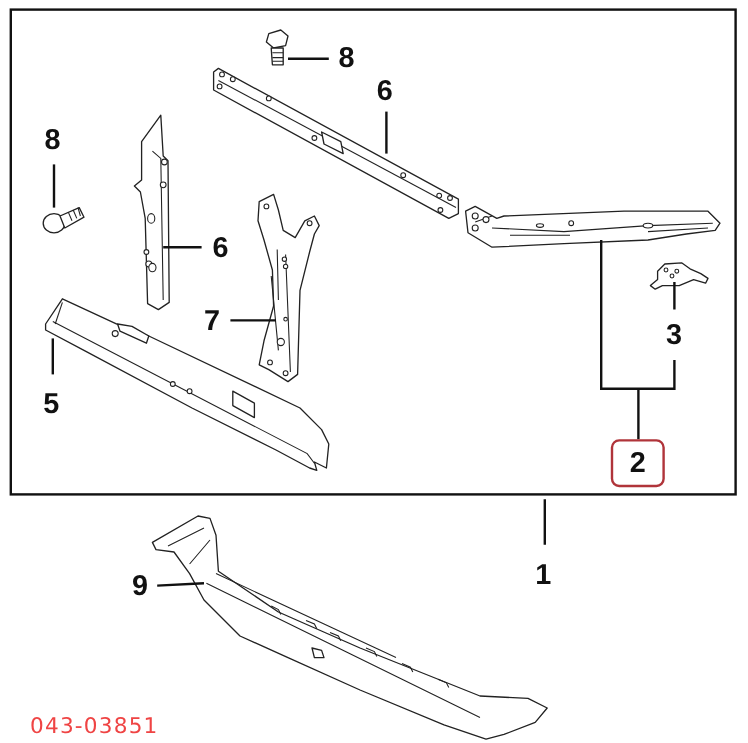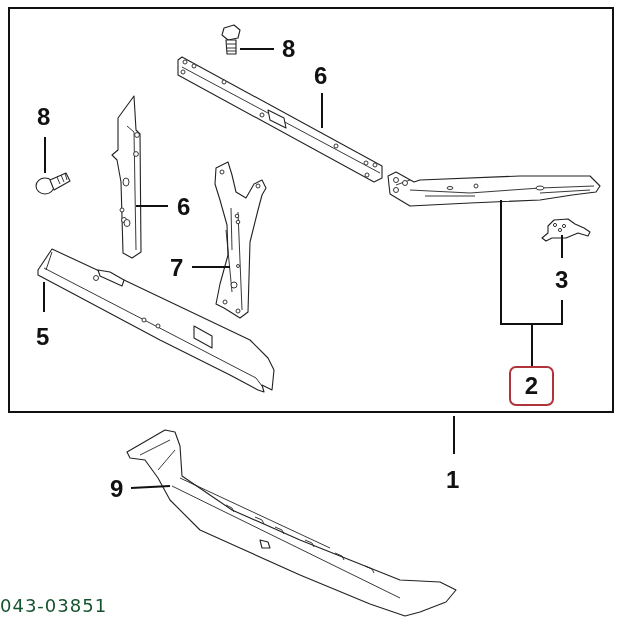--- a/index.html
+++ b/index.html
@@ -1,21 +1,21 @@
 <!DOCTYPE html>
 <html><head>
 <meta charset="utf-8">
 <style>
   html, body { margin:0; padding:0; background:#ffffff; }
   body { width:623px; height:619px; position:relative; overflow:hidden; font-family:"Liberation Sans", sans-serif; }
   #diagram { position:absolute; left:0; top:0; width:623px; height:619px; }
   .frame { position:absolute; left:8px; top:7px; width:606px; height:406px; border:2px solid #111; box-sizing:border-box; }
   .callout { position:absolute; font-family:"Liberation Sans", sans-serif; font-weight:bold; font-size:24px; color:#111; line-height:1; }
   .callout-box { position:absolute; left:509px; top:366px; width:45px; height:40px; border:2px solid #b0343a; border-radius:7px; box-sizing:border-box; display:flex; align-items:center; justify-content:center; font-weight:bold; font-size:24px; color:#111; background:#fff; }
-  .diagram-id { position:absolute; left:0; top:597px; font-family:"DejaVu Sans", sans-serif; font-size:18px; color:#14532d; letter-spacing:1px; line-height:1; }
+  .diagram-id { position:absolute; left:25px; top:597px; font-family:"DejaVu Sans", sans-serif; font-size:18px; color:#ef4444; letter-spacing:1px; line-height:1; }
   svg .part { fill:#fff; stroke:#222; stroke-width:1.1; stroke-linejoin:round; }
   svg .thin { fill:none; stroke:#222; stroke-width:0.9; }
   svg .hole { fill:#fff; stroke:#222; stroke-width:0.9; }
   svg .leader { fill:none; stroke:#111; stroke-width:2; }
 </style>
 </head>
 <body>
 
 <div id="diagram">
   <div class="frame"></div>

